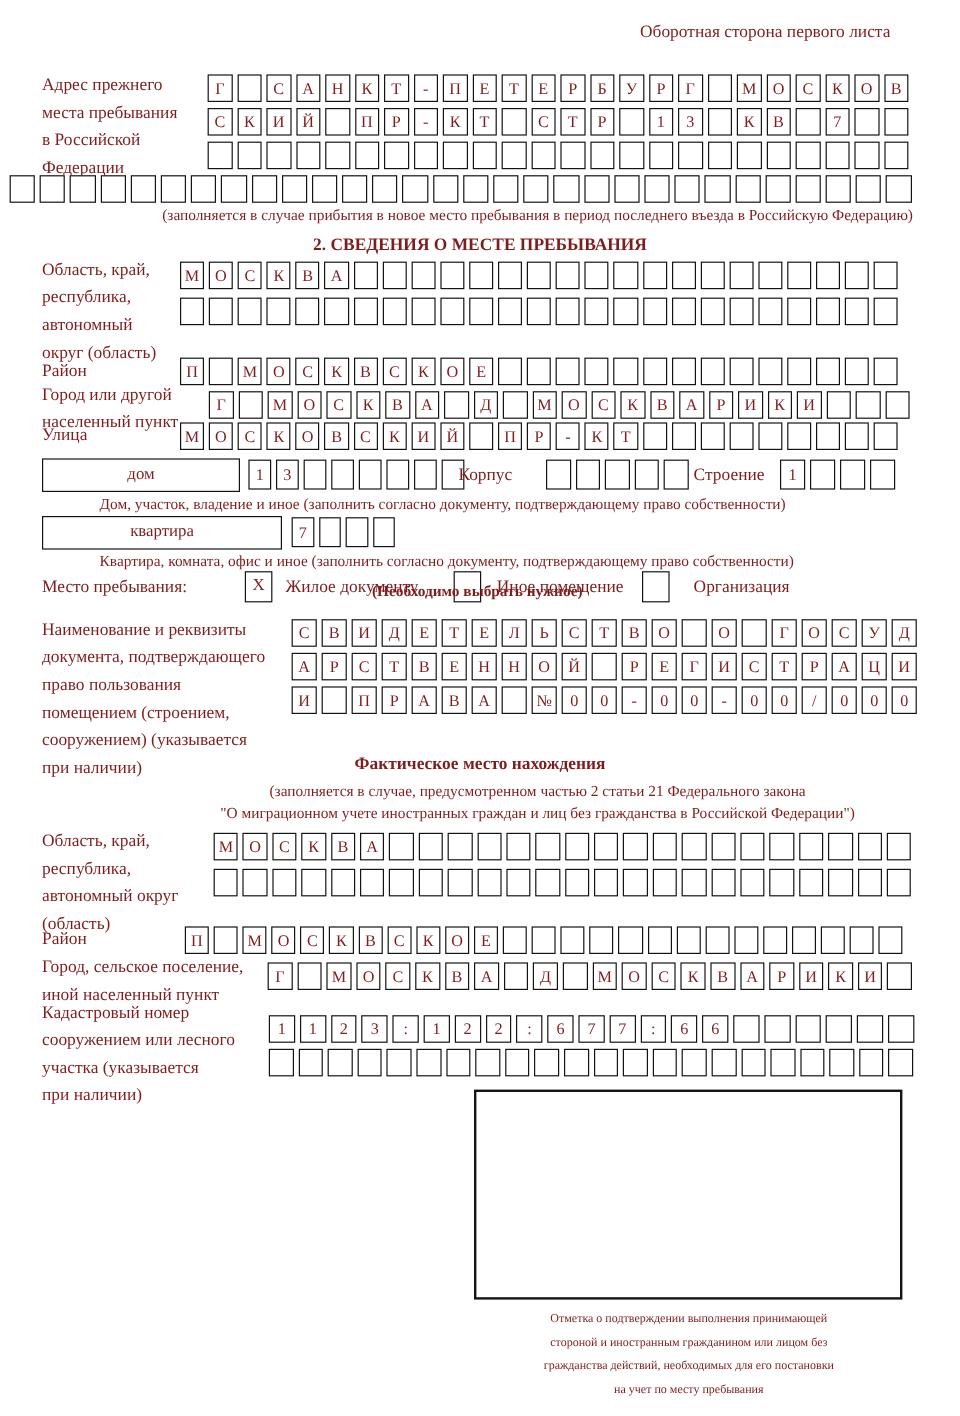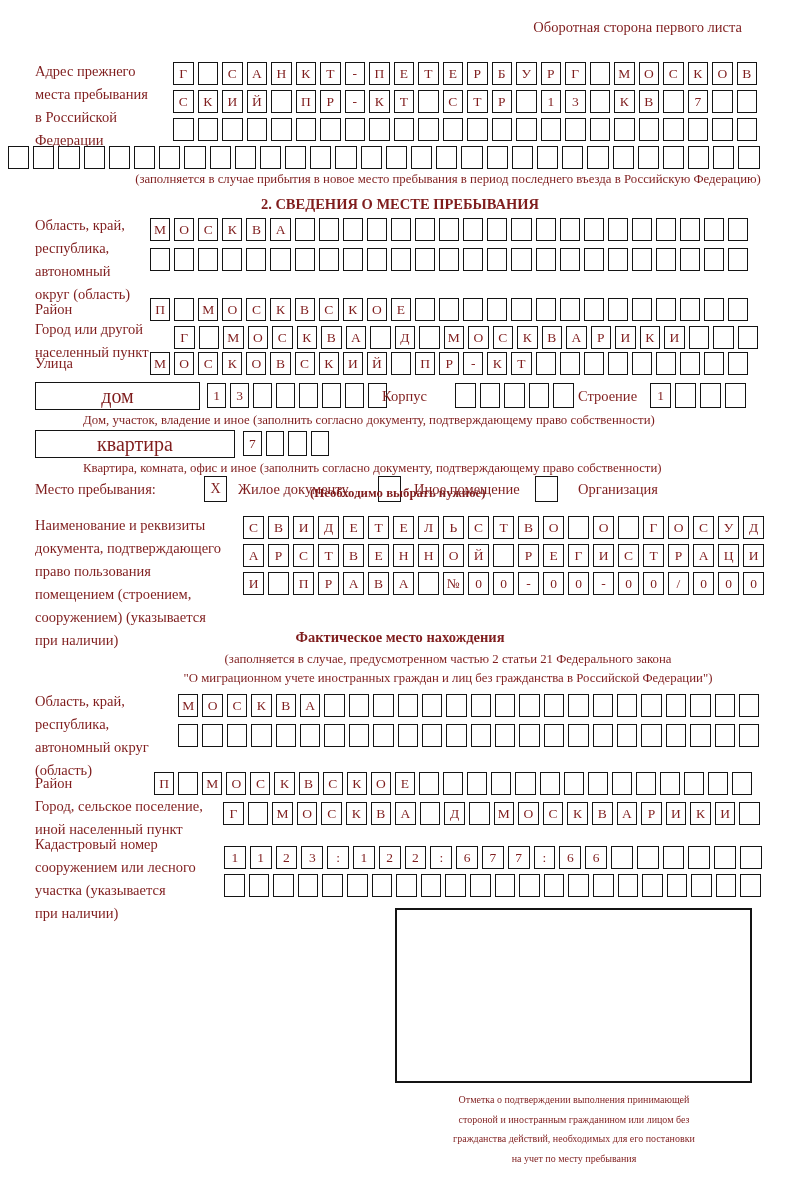--- a/index.html
+++ b/index.html
@@ -20,21 +20,21 @@
   .g21 .cell{width:21px;}     
   .f24 .cell{width:20.4px;}   
   .f22 .cell{width:20.6px;}   
   .k21 .cell{width:21.8px;}   
   .k22 .cell{width:20.6px;}   
   .g8 .cell{width:19px;height:25px;}
   .g5 .cell{width:20.5px;height:25px;}
   .g4s .cell{width:21px;height:25px;}
   .g4k .cell{width:18.5px;height:25px;}
   .widebox{box-sizing:border-box;border:1.7px solid #141414;display:flex;align-items:center;
-           justify-content:center;font-size:20px;background:#fff;}
+           justify-content:center;font-size:14px;background:#fff;}
   .chk{box-sizing:border-box;width:23px;height:26px;border:1.8px solid #141414;background:#fff;
        display:flex;align-items:center;justify-content:center;font-size:14px;}
   .bigbox{box-sizing:border-box;border:2px solid #141414;background:#fff;}
   .stampnote{font-size:10px;line-height:19.5px;text-align:center;}
 </style>
 </head>
 <body>
 
 <div id="page">
 

